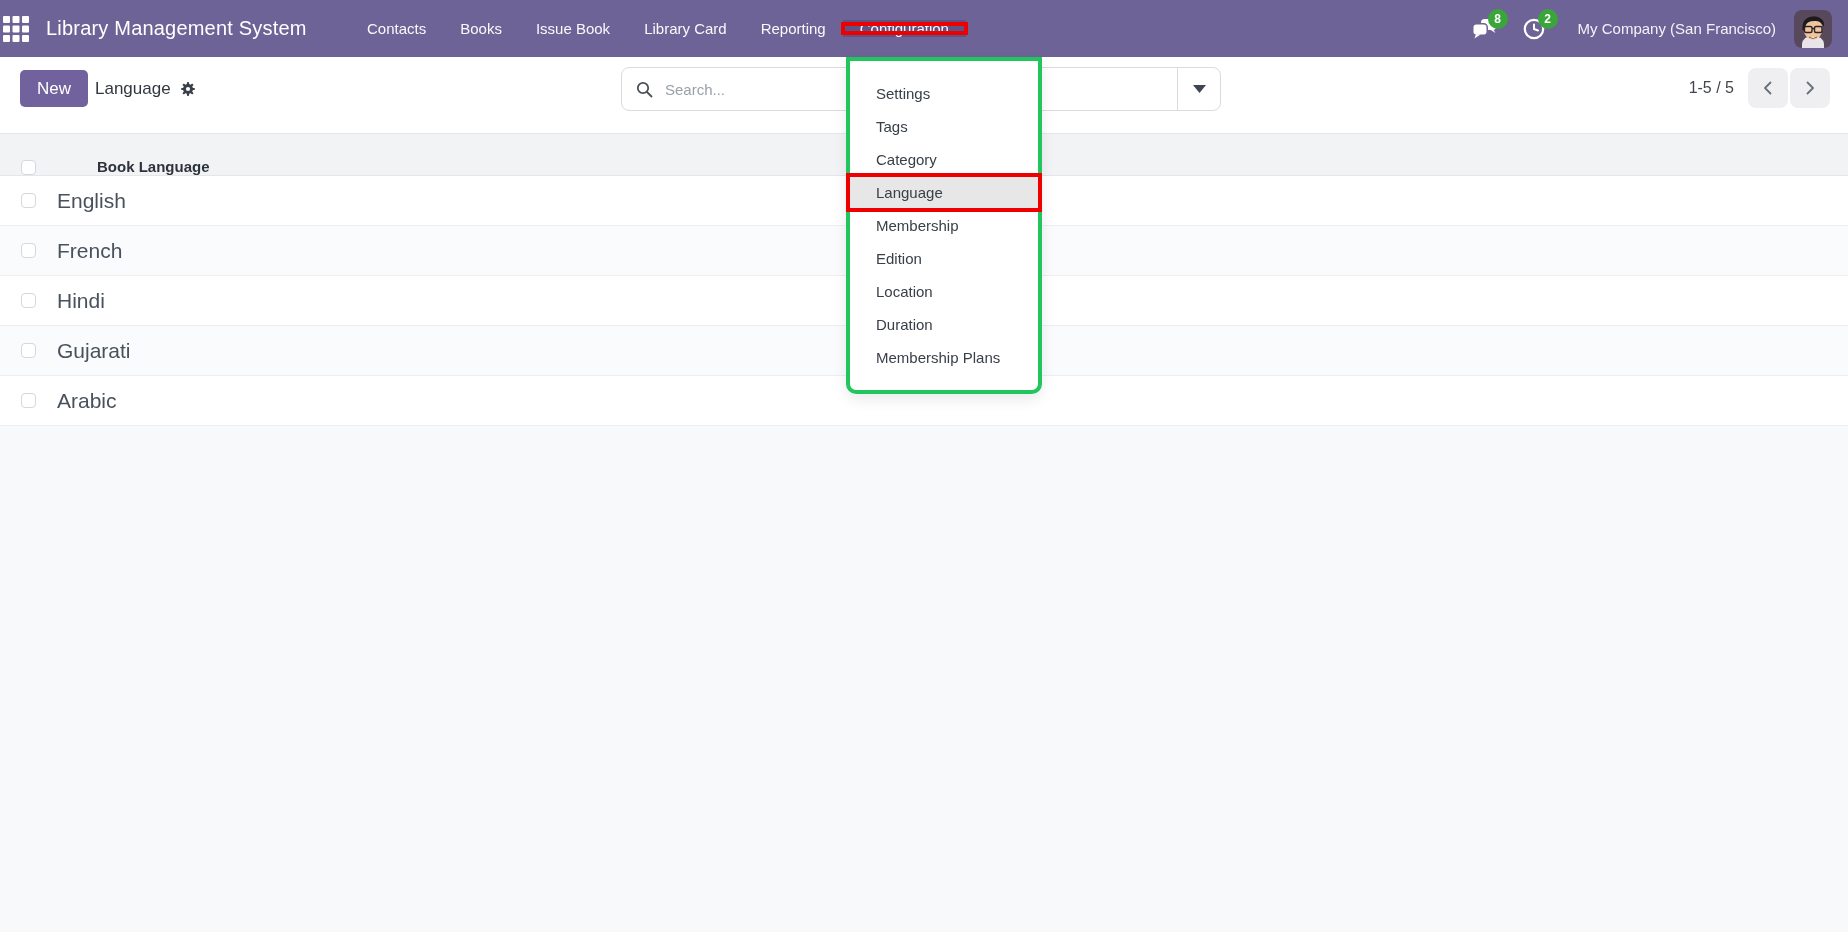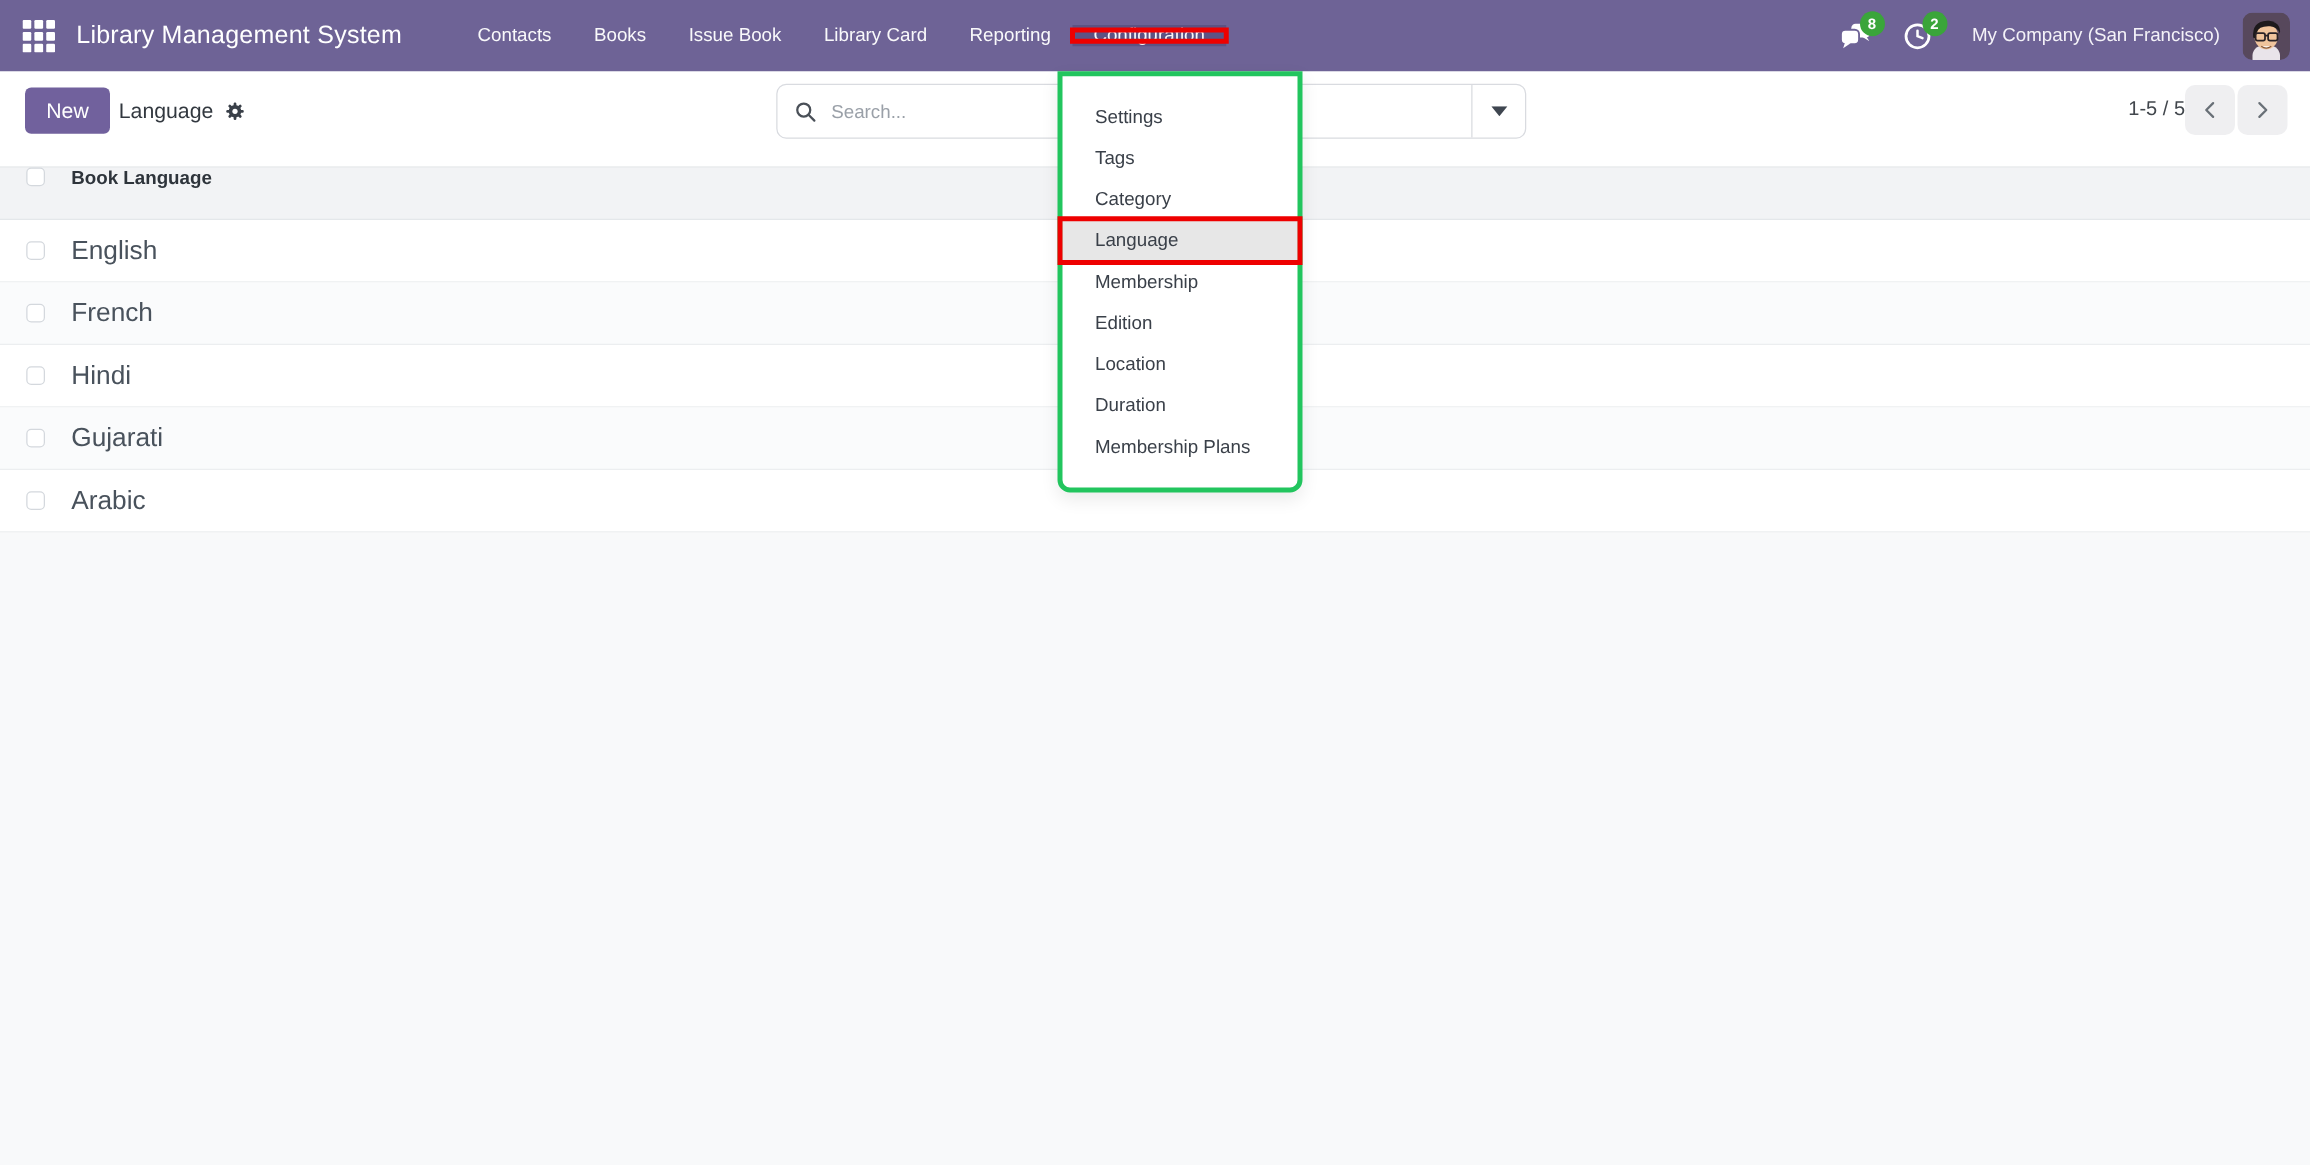--- a/index.html
+++ b/index.html
@@ -3,21 +3,21 @@
 <meta charset="utf-8">
 <style>
   * { margin:0; padding:0; box-sizing:border-box; }
   html,body { width:1848px; height:932px; overflow:hidden;
     font-family:"Liberation Sans", sans-serif; background:#fff; }
   body { position:relative; }
 
   
   .navbar { position:absolute; top:0; left:0; width:1848px; height:57px;
     background:var(--navbar-bg,#6e6396); display:flex; align-items:stretch; z-index:10; }
-  .nav-left { display:flex; align-items:center; padding-left:15px;justify-content:space-between; }
+  .nav-left { display:flex; align-items:center; padding-left:0;justify-content:space-between; }
   .apps-btn { width:32px; height:32px; display:flex; align-items:center; justify-content:center;
     margin-right:14px; cursor:pointer; }
   .brand { color:#fff; font-size:20px; font-weight:500; letter-spacing:.2px;
     margin-right:26px; white-space:nowrap; min-width:278px; display:flex; align-items:center; }
   .nav-item { position:relative; display:flex; align-items:center; padding:0 17px;
     color:rgba(255,255,255,.96); font-size:15px; cursor:pointer; white-space:nowrap; }
   .nav-item.active { background:var(--navbar-active-bg,#5d5384); }
   .nav-spacer { flex:1; }
   .nav-right { display:flex; align-items:center; padding-right:16px; gap:10px; }
   .sys-icon { position:relative; width:34px; height:34px; display:flex; align-items:center;
@@ -42,32 +42,32 @@
     align-items:center; gap:9px; }
   .page-title { font-size:17px; color:#32383f; }
   .search-box { position:absolute; left:621px; top:10px; width:600px; height:44px;
     border:1px solid #d9dbe0; border-radius:8px; background:#fff; display:flex; align-items:center; }
   .search-box input { flex:1; border:none; outline:none; font-size:15px; color:#32383f;
     font-family:inherit; background:transparent; }
   .search-box input::placeholder { color:#9aa0a8; }
   .search-icon-wrap { padding:0 12px 0 14px; display:flex; align-items:center; }
   .search-divider { width:1px; height:42px; background:#d9dbe0; }
   .search-caret { width:42px; height:42px; display:flex; align-items:center; justify-content:center; cursor:pointer; }
-  .pager { position:absolute; right:18px; top:11px; display:flex; align-items:center; }
+  .pager { position:absolute; right:18px; top:11px; display:flex; align-items:center; gap:14px; }
   .pager-value { font-size:16px; color:#42474d; }
   .pager-btns { display:flex; gap:2px; }
   .pager-btn { width:40px; height:40px; background:#efeff1; border:none; border-radius:8px;
     display:flex; align-items:center; justify-content:center; cursor:pointer; }
 
   
   .content { position:absolute; top:133px; left:0; width:1848px; height:799px;
     background:var(--content-bg,#f8f9fa); }
   .list-header { height:43px; background:var(--table-header-bg,#f2f3f5);
     border-top:1px solid #e4e7ea; border-bottom:1px solid #e4e7ea;
-    display:flex; align-items:flex-start; font-size:15px; font-weight:bold; color:#2e343b; }
+    display:flex; align-items:flex-end; font-size:15px; font-weight:bold; color:#2e343b;gap:40px; }
   .list-row { height:50px; background:#fff; border-bottom:1px solid #eceef0;
     display:flex; align-items:center; font-size:21px; color:#49525c; cursor:pointer; }
   .list-row.stripe { background:var(--row-stripe-bg,#fafbfc); }
   .cb-cell { width:57px; display:flex; align-items:center; padding-left:21px; flex:0 0 auto; }
   .checkbox { width:15px; height:15px; border:1px solid #d4d8dd; border-radius:4px;
     background:#fff; cursor:pointer; }
 
   
   .dropdown { position:absolute; left:846px; top:57px; width:196px; padding:16px 0;
     background:#fff; border:4px solid #22c55e; border-radius:0 0 10px 10px;

